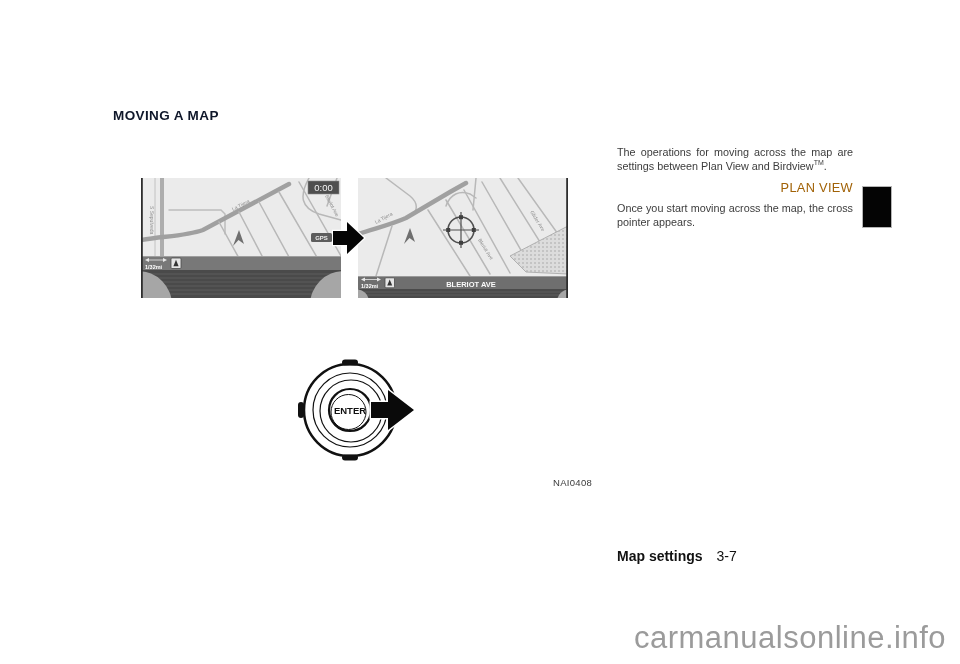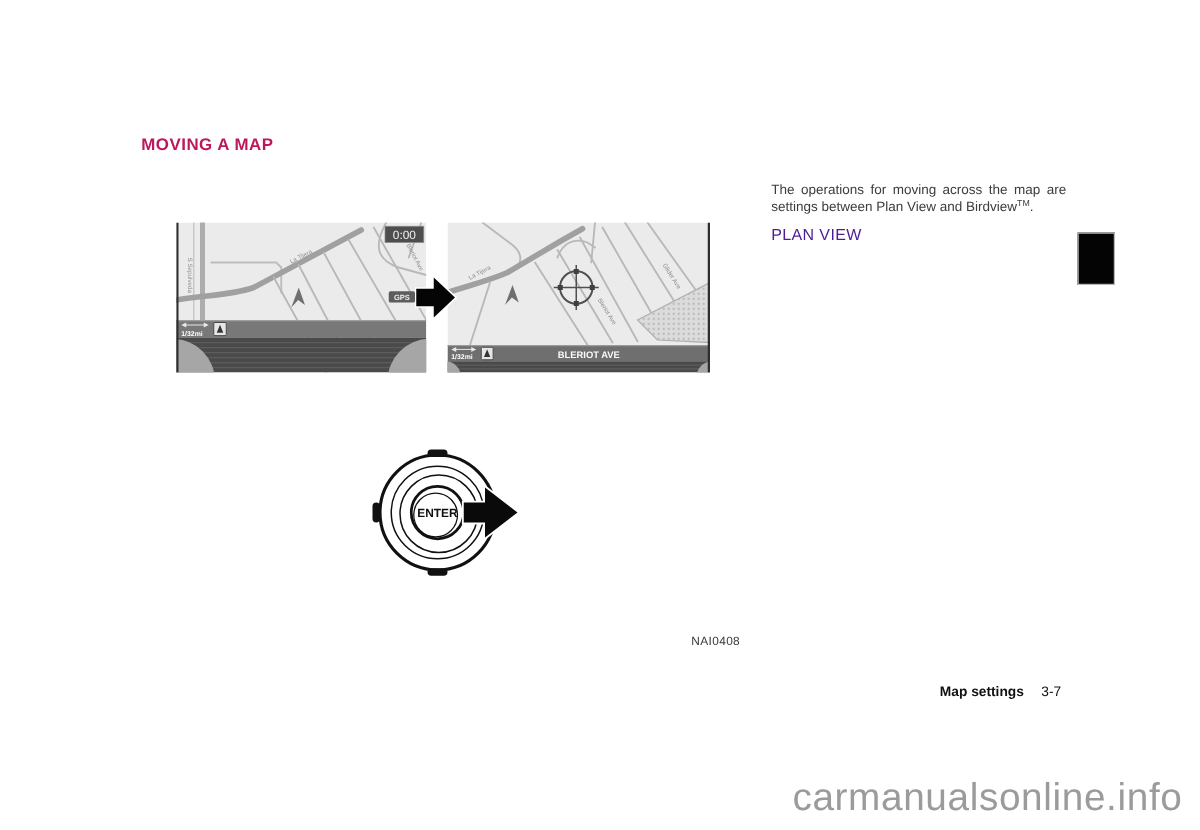--- a/index.html
+++ b/index.html
@@ -2,50 +2,50 @@
 <html><head>
 <meta charset="utf-8">
 <style>
   html,body{margin:0;padding:0;background:#ffffff;}
   .page{
     position:relative;width:960px;height:664px;background:#ffffff;overflow:hidden;
     font-family:"Liberation Sans", sans-serif;color:#222;
   }
   .doc-title{
     position:absolute;left:113px;top:108px;font-size:13.5px;font-weight:bold;
-    letter-spacing:.4px;color:#be185d;
+    letter-spacing:.4px;color:#0f172a;
   }
   .maps{position:absolute;left:141px;top:178px;width:427px;height:120px;}
   .map{position:absolute;top:0;}
   .map-left{left:0;width:200px;height:120px;}
   .map-right{left:217px;width:210px;height:120px;}
   .between-arrow{position:absolute;left:191px;top:43px;width:34px;height:34px;z-index:3;}
   .textcol{
     position:absolute;left:617px;top:146px;width:236px;
     font-size:10.8px;line-height:13.8px;color:#3c3c3c;text-align:justify;
   }
   .textcol p{margin:0;}
   .textcol p.p1{margin-top:9px;}
   .textcol p.p2{margin-top:8px;}
   .plan-heading{
-    font-size:12.8px;font-weight:normal;color:#4c1d95;margin:7px 0 0 0;
-    letter-spacing:.3px;text-align:left;
+    font-size:12.8px;font-weight:normal;color:#a16207;margin:7px 0 0 0;
+    letter-spacing:.3px;text-align:right;
   }
   sup.tm{font-size:7px;vertical-align:super;line-height:0;}
   .section-tab{
     position:absolute;left:862px;top:186px;width:28px;height:40px;
     background:#040404;border:1px solid #b5b5b5;
   }
   .joystick{position:absolute;left:293px;top:356px;width:130px;height:108px;}
   .figure-code{
-    position:absolute;left:553px;top:508px;font-size:9.5px;color:#3a3a3a;letter-spacing:.3px;
+    position:absolute;left:553px;top:477px;font-size:9.5px;color:#3a3a3a;letter-spacing:.3px;
   }
   .footer{
-    position:absolute;left:617px;top:548px;width:232px;text-align:right;
-    font-size:11px;color:#111;
+    position:absolute;left:617px;top:548px;width:232px;text-align:left;
+    font-size:14px;color:#111;
   }
   .footer .section{font-weight:bold;}
   .footer .pagenum{font-weight:normal;margin-left:14px;}
   .watermark{
     position:absolute;right:14px;top:620px;font-size:31px;color:#9b9b9b;
     letter-spacing:.5px;font-weight:normal;
   }
   svg text{font-family:"Liberation Sans", sans-serif;}
 </style>
 </head>
@@ -181,20 +181,21 @@
         <circle cx="-2" cy="124" r="13" fill="#a6a6a6"></circle>
         <circle cx="212" cy="124" r="13" fill="#a6a6a6"></circle>
       </g>
       <rect x="208.2" y="0" width="1.8" height="120" fill="#2e2e2e"></rect>
     </svg>
   </div>
 
   <div class="textcol">
     <p><span>The operations for moving across the map are settings between Plan View and Birdview</span><sup class="tm">TM</sup><span>.</span></p>
     <h2 class="plan-heading">PLAN VIEW</h2>
+    <p class="p2">Once you start moving across the map, the cross pointer appears.</p>
   </div>
 
   <div class="section-tab"></div>
 
   <svg class="joystick" viewBox="0 0 130 108">
     <circle cx="57" cy="54" r="46" fill="#ffffff" stroke="#111111" stroke-width="2.5"></circle>
     <circle cx="57" cy="54" r="37" fill="none" stroke="#111111" stroke-width="1.2"></circle>
     <circle cx="58" cy="55" r="31" fill="none" stroke="#111111" stroke-width="1.2"></circle>
     <circle cx="57" cy="54" r="21" fill="#ffffff" stroke="#111111" stroke-width="2.2"></circle>
     <circle cx="55.5" cy="56" r="17.5" fill="none" stroke="#111111" stroke-width="1"></circle>

